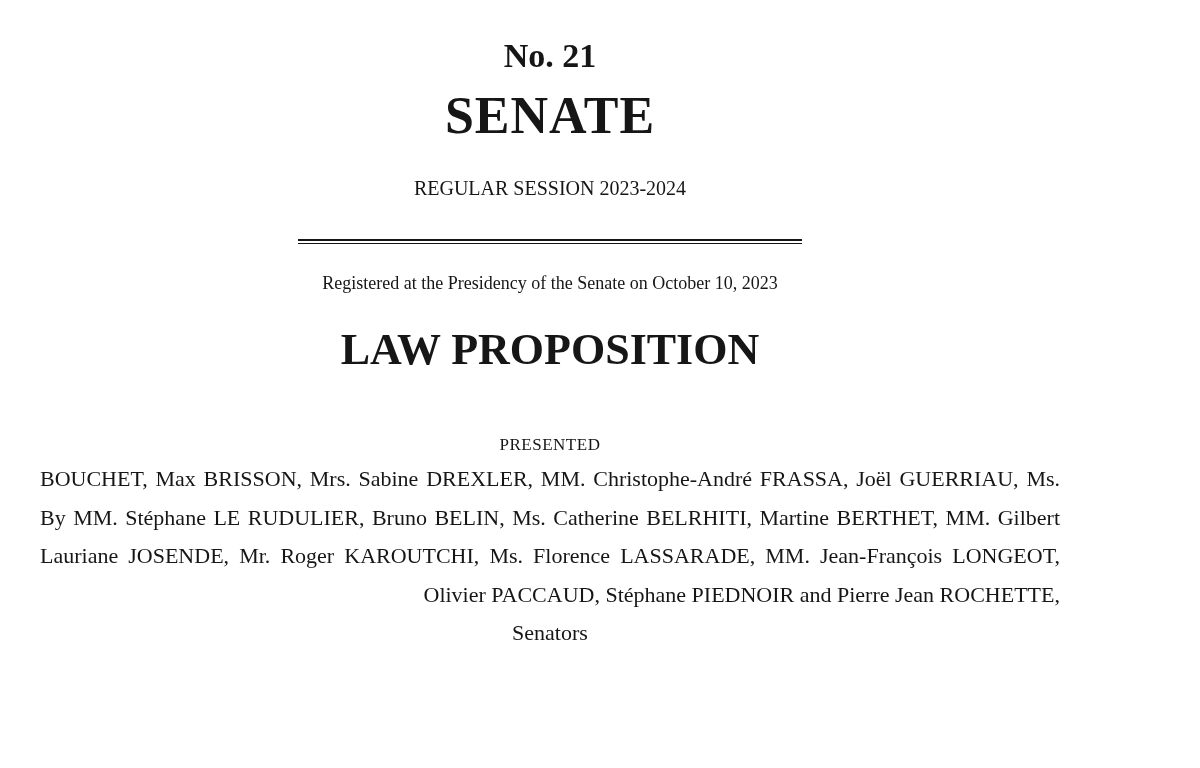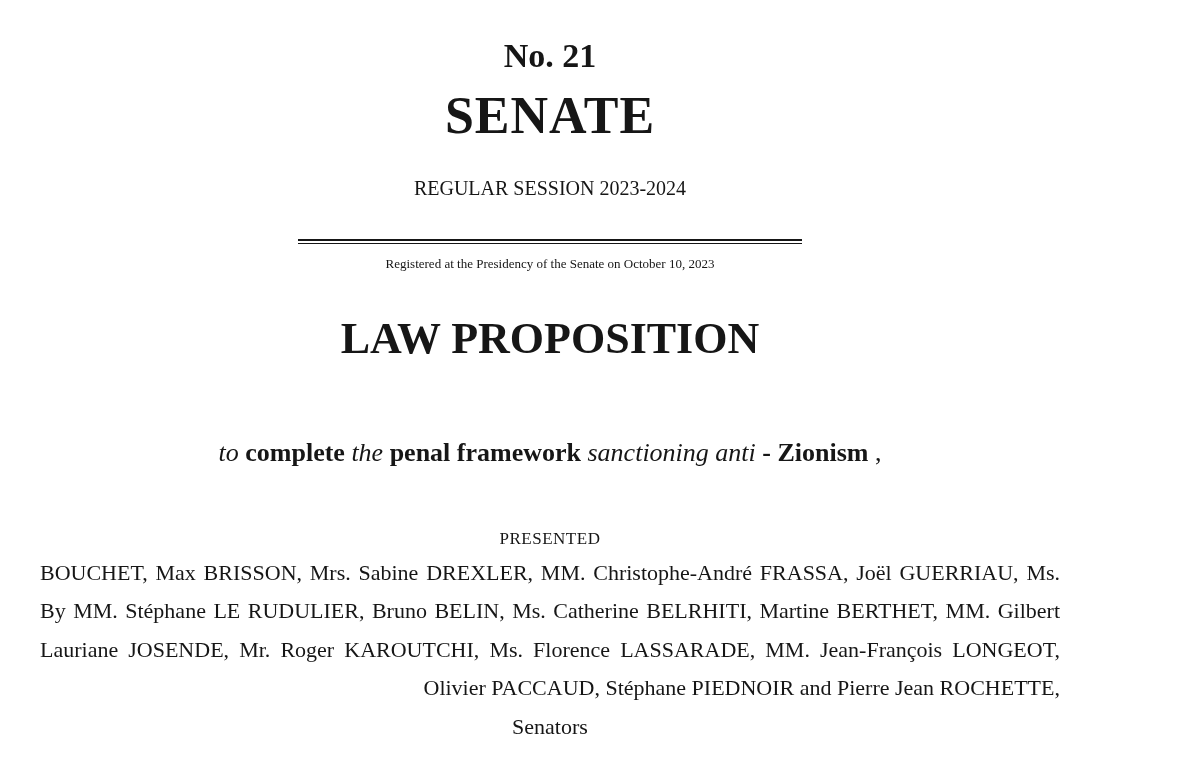--- a/index.html
+++ b/index.html
@@ -37,31 +37,31 @@
     margin-top: 28px;
   }
   .double-rule {
     width: 504px;
     margin: 38px auto 0 auto;
     height: 2px;
     border-top: 2px solid #161616;
     border-bottom: 1px solid #161616;
   }
   .registered {
-    font-size: 13px;
+    font-size: 18px;
     text-align: center;
     line-height: 1.3;
-    margin-top: 12px;
+    margin-top: 28px;
   }
   .law-title {
     font-size: 44px;
     font-weight: bold;
     text-align: center;
     line-height: 1.2;
-    margin-top: 40px;
+    margin-top: 28px;
   }
   .subtitle {
     font-size: 26px;
     text-align: center;
     line-height: 1.3;
     margin-top: 70px;
   }
   .subtitle .it { font-style: italic; }
   .subtitle .bd { font-weight: bold; }
   .subtitle .rm { font-style: normal; font-weight: normal; }
@@ -100,21 +100,20 @@
   <div class="chamber">SENATE</div>
 
   <div class="session">REGULAR SESSION 2023-2024</div>
 
   <div class="double-rule"></div>
 
   <div class="registered">Registered at the Presidency of the Senate on October 10, 2023</div>
 
   <div class="law-title">LAW PROPOSITION</div>
 
-  <div class="subtitle"><span class="it">to </span><span class="bd">complete </span><span class="it">the </span><span class="bd">penal framework </span><span class="it">sanctioning anti </span><span class="bd">- </span><span class="bd">Zionism</span><span class="rm"> ,</span></div>
 
   <div class="presented">PRESENTED</div>
 
   <div class="authors">
     <div class="line-just">BOUCHET, Max BRISSON, Mrs. Sabine DREXLER, MM. Christophe-André FRASSA, Joël GUERRIAU, Ms.</div>
     <div class="line-just">By MM. Stéphane LE RUDULIER, Bruno BELIN, Ms. Catherine BELRHITI, Martine BERTHET, MM. Gilbert</div>
     <div class="line-just">Lauriane JOSENDE, Mr. Roger KAROUTCHI, Ms. Florence LASSARADE, MM. Jean-François LONGEOT,</div>
     <div class="line-last">Olivier PACCAUD, Stéphane PIEDNOIR and Pierre Jean ROCHETTE,</div>
     <div class="authors-role">Senators</div>
   </div>

